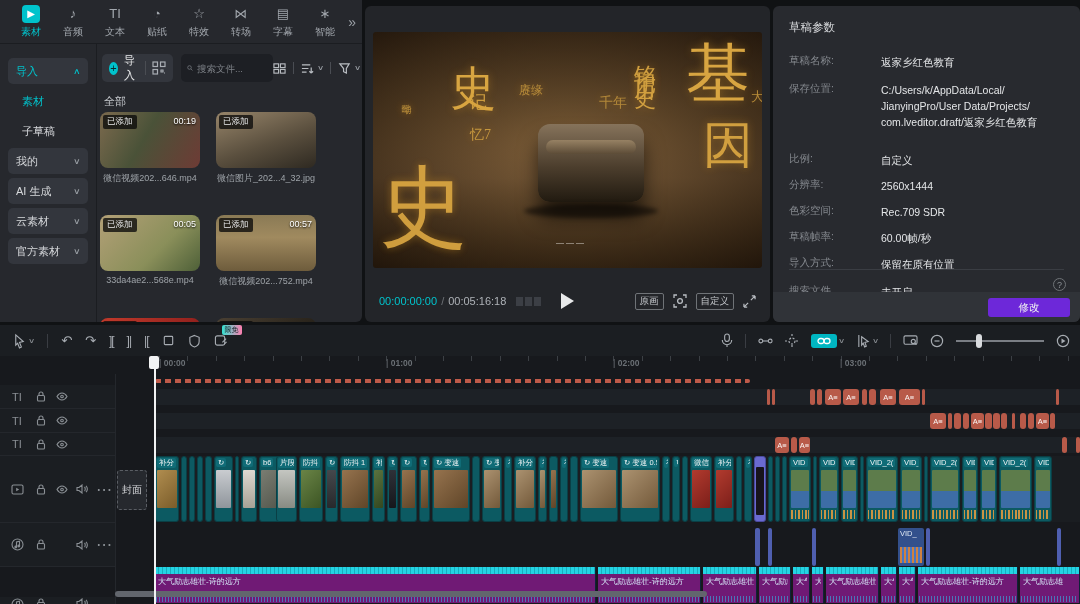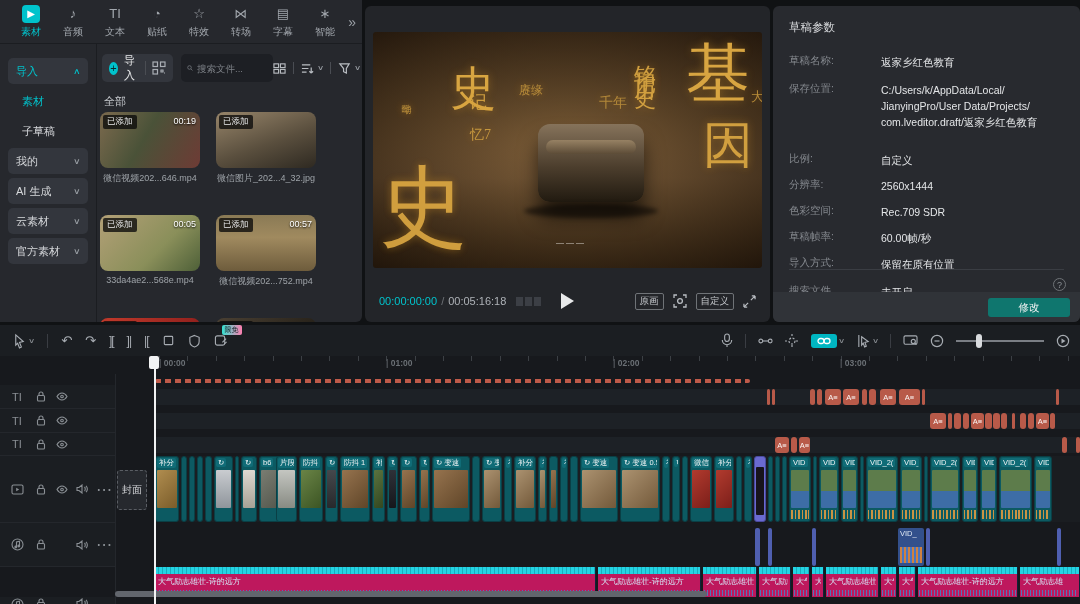--- a/index.html
+++ b/index.html
@@ -83,21 +83,21 @@
   .pic { color:#b9bdc2; cursor:pointer; display:flex; }
 
   
   .d-title { position:absolute; left:16px; top:14px; font-size:11.5px; color:#d7d9dc; }
   .drow { position:absolute; left:16px; right:14px; }
   .dlabel { position:absolute; left:0; top:0; font-size:10.5px; color:#84888e; }
   .dvalue { position:absolute; left:92px; top:0; font-size:10.5px; color:#e4e6e8; white-space:pre-line; line-height:16px; }
   .d-div { position:absolute; left:16px; right:16px; top:263px; height:1px; background:#3a3d43; }
   .d-help { position:absolute; right:14px; top:272px; width:13px; height:13px; border:1px solid #6f7377; border-radius:50%; color:#8a8f94; font-size:9px; text-align:center; line-height:12px; }
   .d-foot { position:absolute; left:0; bottom:0; width:307px; height:30px; background:#303338; display:flex; align-items:center; }
-  .modify-btn { margin-left:auto; margin-right:10px; width:82px; height:19px; background:#0f766e; border-radius:3px; color:#f0f1f2; font-size:10.5px; text-align:center; line-height:19px; cursor:pointer; }
+  .modify-btn { margin-left:auto; margin-right:10px; width:82px; height:19px; background:#6d28d9; border-radius:3px; color:#f0f1f2; font-size:10.5px; text-align:center; line-height:19px; cursor:pointer; }
 
   
   .tl { position:absolute; left:0; top:325px; width:1080px; height:279px; background:#17191d; }
   .tl-toolbar { position:absolute; left:0; top:0; width:1080px; height:31px; background:#1b1e22; }
   .tl-toolbar .grp-l { position:absolute; left:12px; top:0; height:31px; display:flex; align-items:center; gap:13px; color:#a7acb2; }
   .tl-toolbar .grp-r { position:absolute; right:10px; top:0; height:31px; display:flex; align-items:center; gap:12px; color:#a7acb2; }
   .tbi { position:relative; display:flex; align-items:center; cursor:pointer; font-size:13px; }
   .tbi svg { display:block; }
   .vsep2 { width:1px; height:14px; background:#3a3d43; }
   .chv2 { font-size:7px; color:#8a8f94; transform:scaleX(1.4); margin-left:2px; }
@@ -137,21 +137,21 @@
   .ct-stone2{background:linear-gradient(135deg,#ab9270,#73593a)}
   .ct-flag{background:linear-gradient(135deg,#b23b2e,#7c1f1a)}
   .ct-mil{background:linear-gradient(180deg,#5d7c4b 0 55%,#3d6da6 55% 100%)}
 
   .fxclip { position:absolute; top:203px; height:38px; background:#4f5fb0; border-radius:2px; cursor:pointer; }
   .fxclip.big { background:#33508c; }
   .fxclip .chip2 { position:absolute; left:2px; top:1px; color:#dfe6f2; font-size:7.5px; white-space:nowrap; overflow:hidden; max-width:calc(100% - 3px); }
   .fxclip.big::after { content:""; position:absolute; left:2px; right:2px; bottom:3px; height:16px;
     background:repeating-linear-gradient(90deg,#d8843c 0 2px,#4878c8 2px 4px); opacity:.95; }
 
-  .mclip { position:absolute; top:242px; height:30px; background:#be185d; border-right:1.5px solid #0f2238; cursor:pointer; overflow:hidden; }
+  .mclip { position:absolute; top:242px; height:36px; background:#701a75; border-right:1.5px solid #0f2238; cursor:pointer; overflow:hidden; }
   .mclip .mtop { position:absolute; left:0; right:0; top:0; height:7px;
     background:repeating-linear-gradient(90deg,#24d4e4 0 3px,#17aebe 3px 4px); }
   .mclip .mlb { position:absolute; left:3px; top:9px; font-size:8px; color:#d5e6f6; white-space:nowrap; overflow:hidden; max-width:calc(100% - 5px); }
   .mclip::after { content:""; position:absolute; left:1px; right:1px; bottom:1px; height:6px;
     background:repeating-linear-gradient(90deg,#4585c5 0 1px,transparent 1px 3px); opacity:.85; }
 
   
   .hdr { position:absolute; left:0; width:115px; background:#1b1e22; border-bottom:1px solid #24272c; display:flex; align-items:center; color:#8a8f94; }
   .hdr .hic { position:absolute; display:flex; align-items:center; justify-content:center; }
   .hdr-col-line { position:absolute; left:115px; top:49px; bottom:0; width:1px; background:#24272c; }

